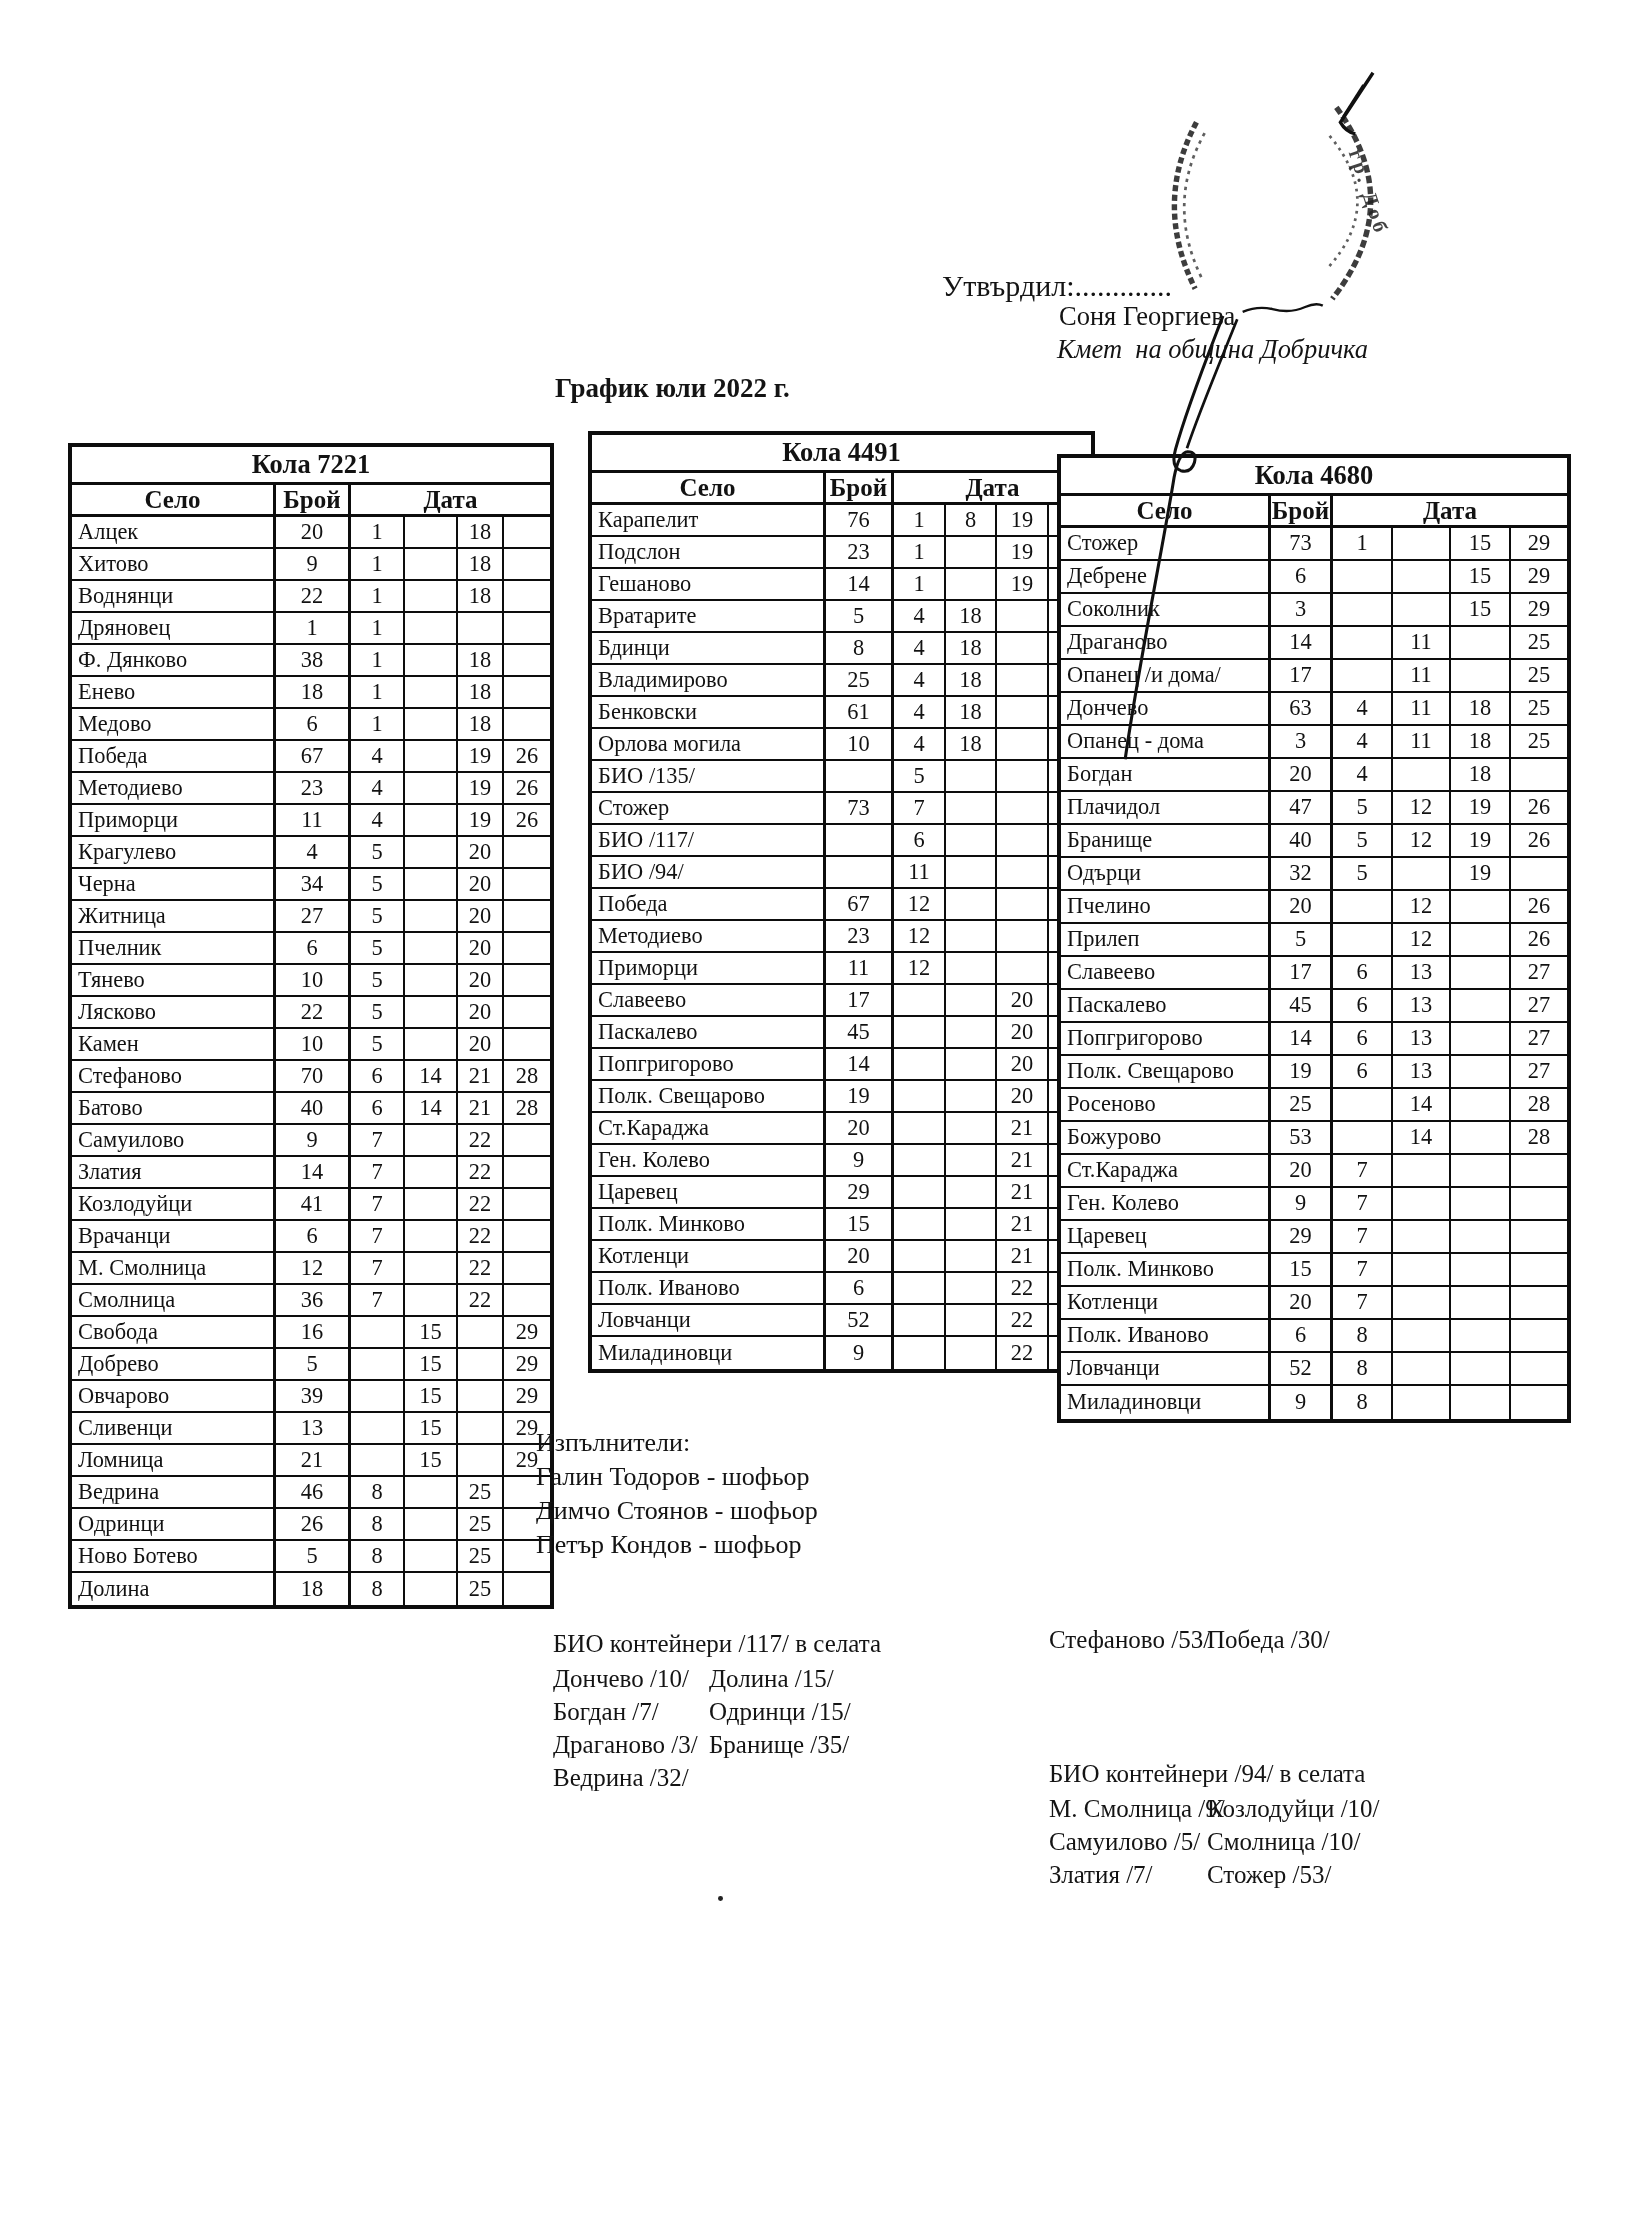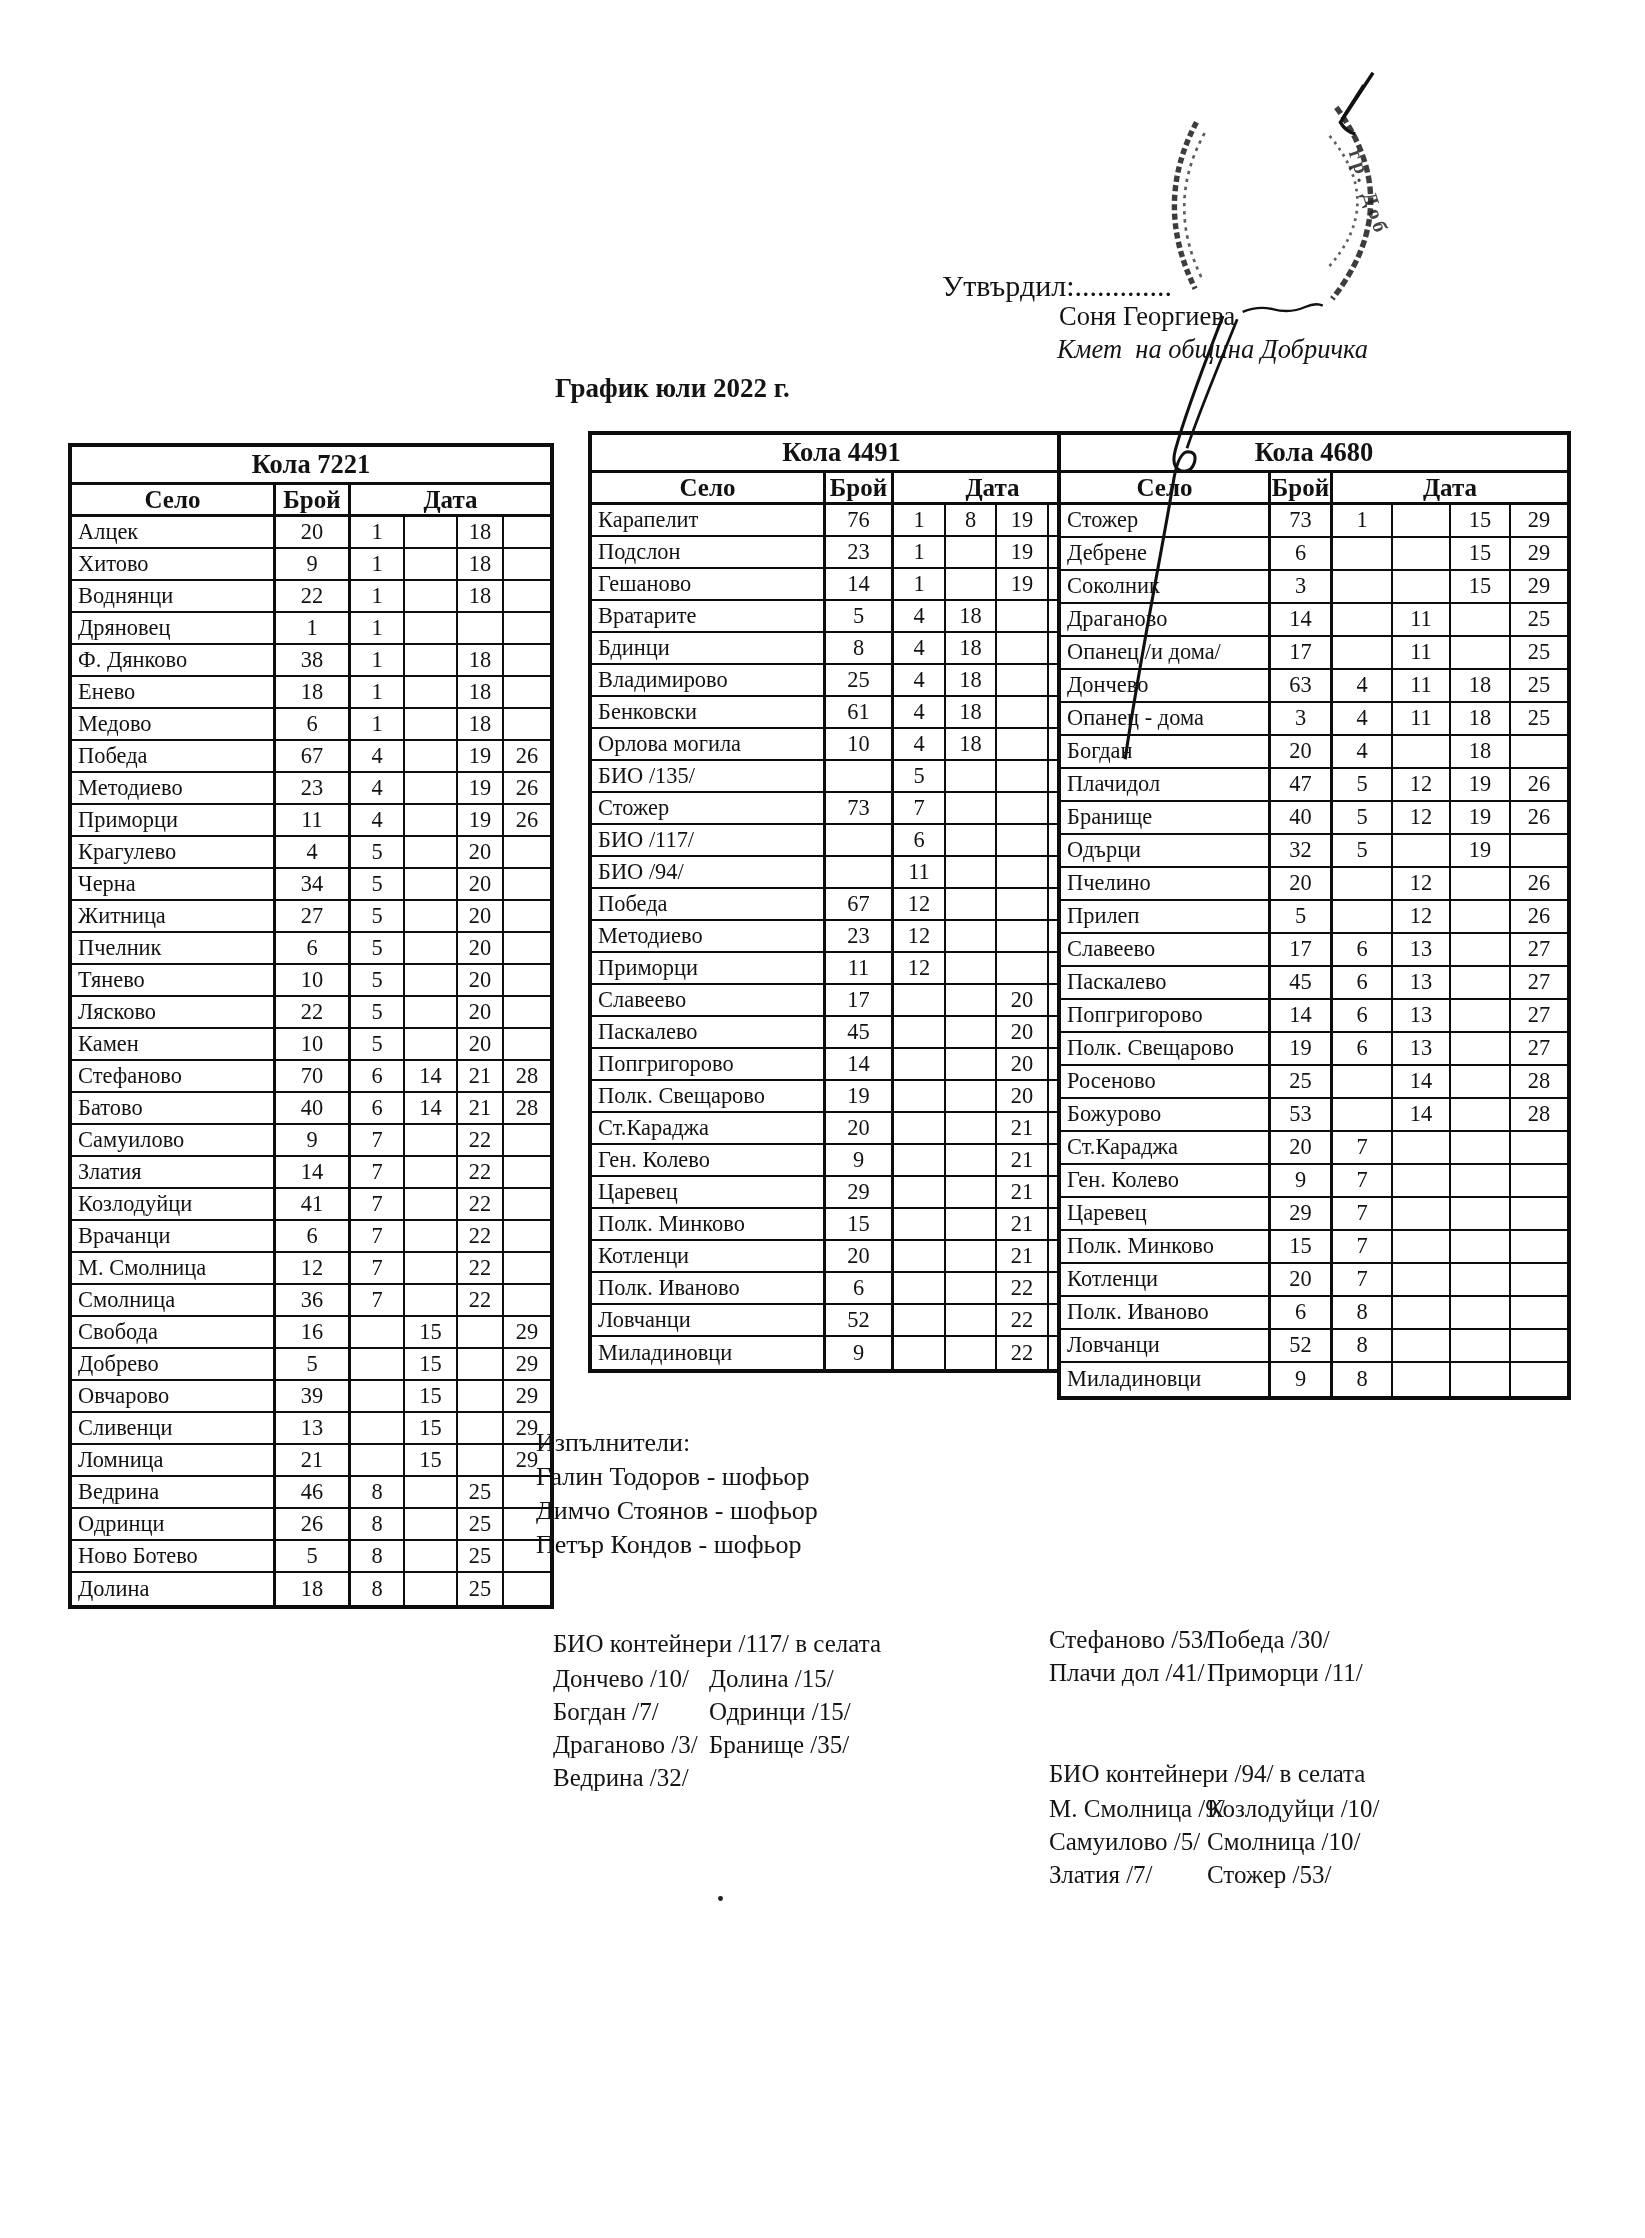--- a/index.html
+++ b/index.html
@@ -417,21 +417,21 @@
       <div class="c "></div>
       <div class="c ">22</div>
       <div class="c lastcol"></div>
       <div class="c village lastrow">Миладиновци</div>
       <div class="c count lastrow">9</div>
       <div class="c  lastrow"></div>
       <div class="c  lastrow"></div>
       <div class="c  lastrow">22</div>
       <div class="c lastcol lastrow"></div>
     </div>
-  <div class="tbl" style="left: 1057px; top: 431px; grid-template-columns: 210px 62px 60px 58px 60px 56px; grid-template-rows: 38px 32px repeat(27, 33px); text-align: right;">
+  <div class="tbl" style="left: 1057px; top: 454px; grid-template-columns: 210px 62px 60px 58px 60px 56px; grid-template-rows: 38px 32px repeat(27, 33px); text-align: right;">
       <div class="c car">Кола 4680</div>
       <div class="c hd village" style="justify-content: center; padding-left: 0px;">Село</div>
       <div class="c hd count">Брой</div>
       <div class="c hd lastcol" style="grid-column: 3 / 7;">Дата</div>
       <div class="c village">Стожер</div>
       <div class="c count">73</div>
       <div class="c ">1</div>
       <div class="c "></div>
       <div class="c ">15</div>
       <div class="c lastcol">29</div>
@@ -594,21 +594,21 @@
     </div>
 
   <div class="abs exec-block" style="left:536px; top:1428px;">
     <div class="exec-heading">Изпълнители:</div>
     <div>Галин Тодоров - шофьор</div>
     <div>Димчо Стоянов - шофьор</div>
     <div>Петър Кондов - шофьор</div>
   </div>
 
   <div class="abs bio-block" style="left:553px; top:1630px; width:435px;"><div class="bio-heading">БИО контейнери /117/ в селата</div><div class="bio-row"><span>Дончево /10/</span><span class="col2" style="left: 156px;">Долина /15/</span></div><div class="bio-row"><span>Богдан /7/</span><span class="col2" style="left: 156px;">Одринци /15/</span></div><div class="bio-row"><span>Драганово /3/</span><span class="col2" style="left: 156px;">Бранище /35/</span></div><div class="bio-row"><span>Ведрина /32/</span><span class="col2" style="left: 156px;"></span></div></div>
-  <div class="abs bio-block" style="left:1049px; top:1626px; width:448px;"><div class="bio-row"><span>Стефаново /53/</span><span class="col2" style="left: 158px;">Победа /30/</span></div><div class="bio-row"><span>Плачи дол /41/</span><span class="col2" style="left: 158px;">Приморци /11/</span></div></div>
+  <div class="abs bio-block" style="left:1049px; top:1626px; width:448px;"><div class="bio-row"><span>Стефаново /53/</span><span class="col2" style="left: 158px;">Победа /30/</span></div></div>
   <div class="abs bio-block" style="left:1049px; top:1760px; width:448px;"><div class="bio-heading">БИО контейнери /94/ в селата</div><div class="bio-row"><span>М. Смолница /9/</span><span class="col2" style="left: 158px;">Козлодуйци /10/</span></div><div class="bio-row"><span>Самуилово /5/</span><span class="col2" style="left: 158px;">Смолница /10/</span></div><div class="bio-row"><span>Златия /7/</span><span class="col2" style="left: 158px;">Стожер /53/</span></div></div>
 
   <div class="speck" style="left:718px; top:1896px;"></div>
 
   <svg width="1646" height="2239" viewBox="0 0 2424 3297">
 
     <path d="M 1762,180 Q 1698,300 1760,425" fill="none" stroke="#1b1b1b" stroke-width="8" stroke-dasharray="9 5" opacity="0.85"></path>
     <path d="M 1774,196 Q 1716,300 1770,410" fill="none" stroke="#1b1b1b" stroke-width="4" stroke-dasharray="5 7" opacity="0.7"></path>
     <path d="M 1968,158 Q 2072,300 1962,440" fill="none" stroke="#1b1b1b" stroke-width="8" stroke-dasharray="11 5" opacity="0.85"></path>
     <path d="M 1958,200 Q 2042,300 1954,396" fill="none" stroke="#1b1b1b" stroke-width="4" stroke-dasharray="4 7" opacity="0.7"></path>

